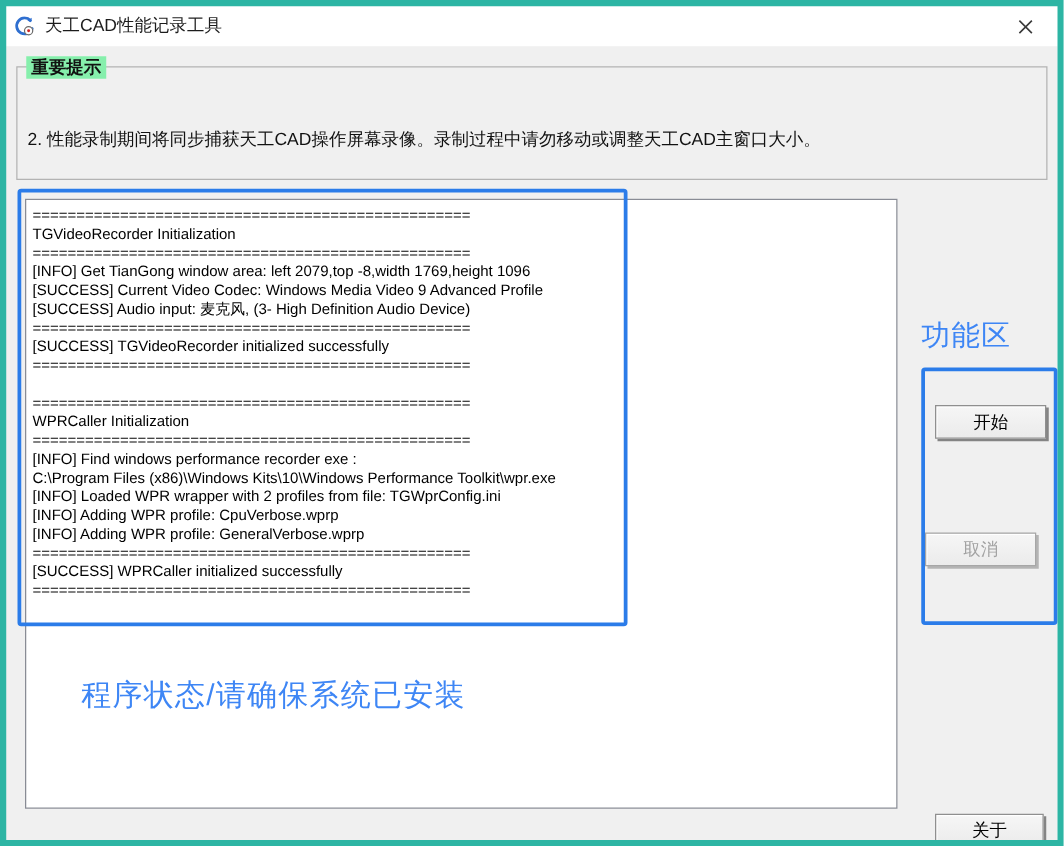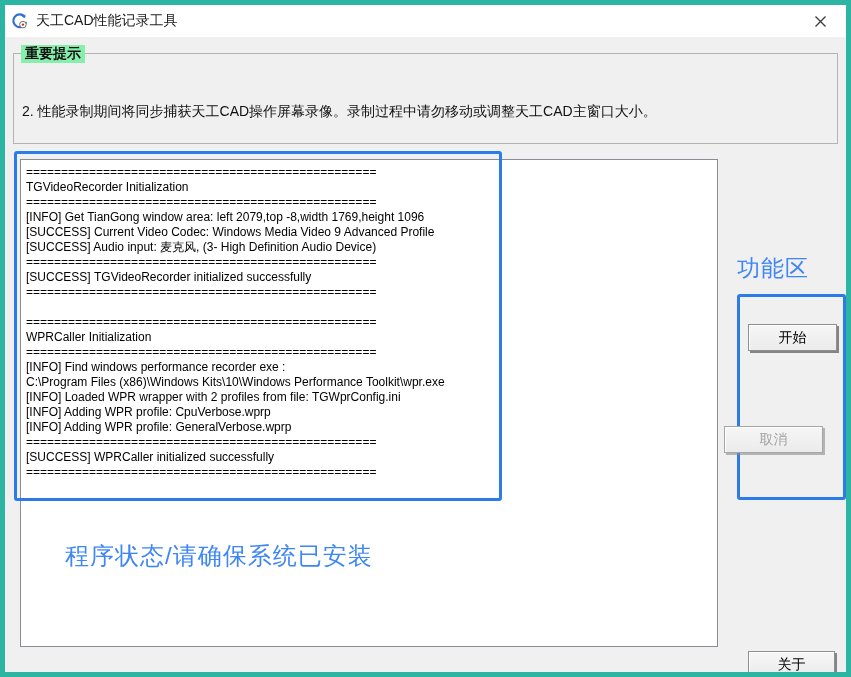--- a/index.html
+++ b/index.html
@@ -75,21 +75,21 @@
     font-family:inherit; font-size:14px; color:#000;
     display:flex; align-items:center; justify-content:center;
     cursor:pointer;
   }
   .win-btn:disabled {
     color:#a2a2a2; border-color:#a6a6a6;
     box-shadow:inset 1px 1px 0 #ffffff, 2px 2px 0 rgba(140,140,140,.6);
     cursor:default;
   }
   .btn-start  { left:748px; top:324px; width:89px; height:27px; }
-  .btn-cancel { left:724px; top:426px; width:99px; height:27px; }
+  .btn-cancel { left:740px; top:426px; width:89px; height:27px; }
   .btn-about  { left:748px; top:651px; width:87px; height:27px; }
 </style>
 </head>
 <body>
 
 <div class="titlebar" style="background: rgb(255, 255, 255);">
   <svg class="app-icon" viewBox="0 0 16 16">
     <path d="M12.6 3.2 A6 6 0 1 0 13.9 9.2" fill="none" stroke="#2f6fd0" stroke-width="2.1" stroke-linecap="round"></path>
     <path d="M13.6 1.2 L12.9 4.6 L10.2 3.2 Z" fill="#2f6fd0"></path>
     <circle cx="11.2" cy="10.9" r="3.1" fill="#ffffff" stroke="#6a6a6a" stroke-width="0.9"></circle>

